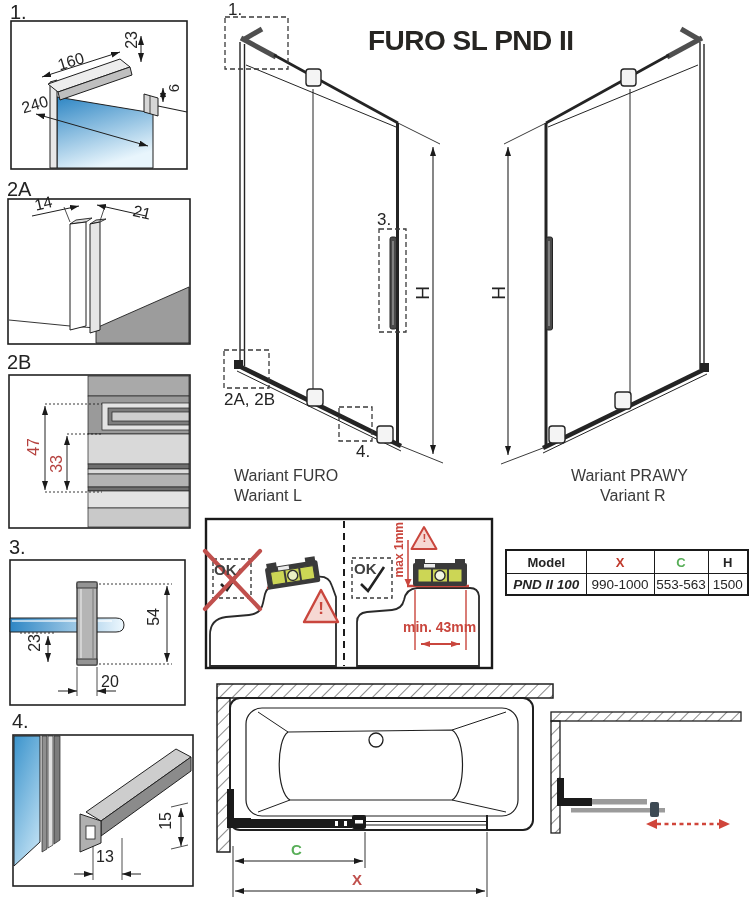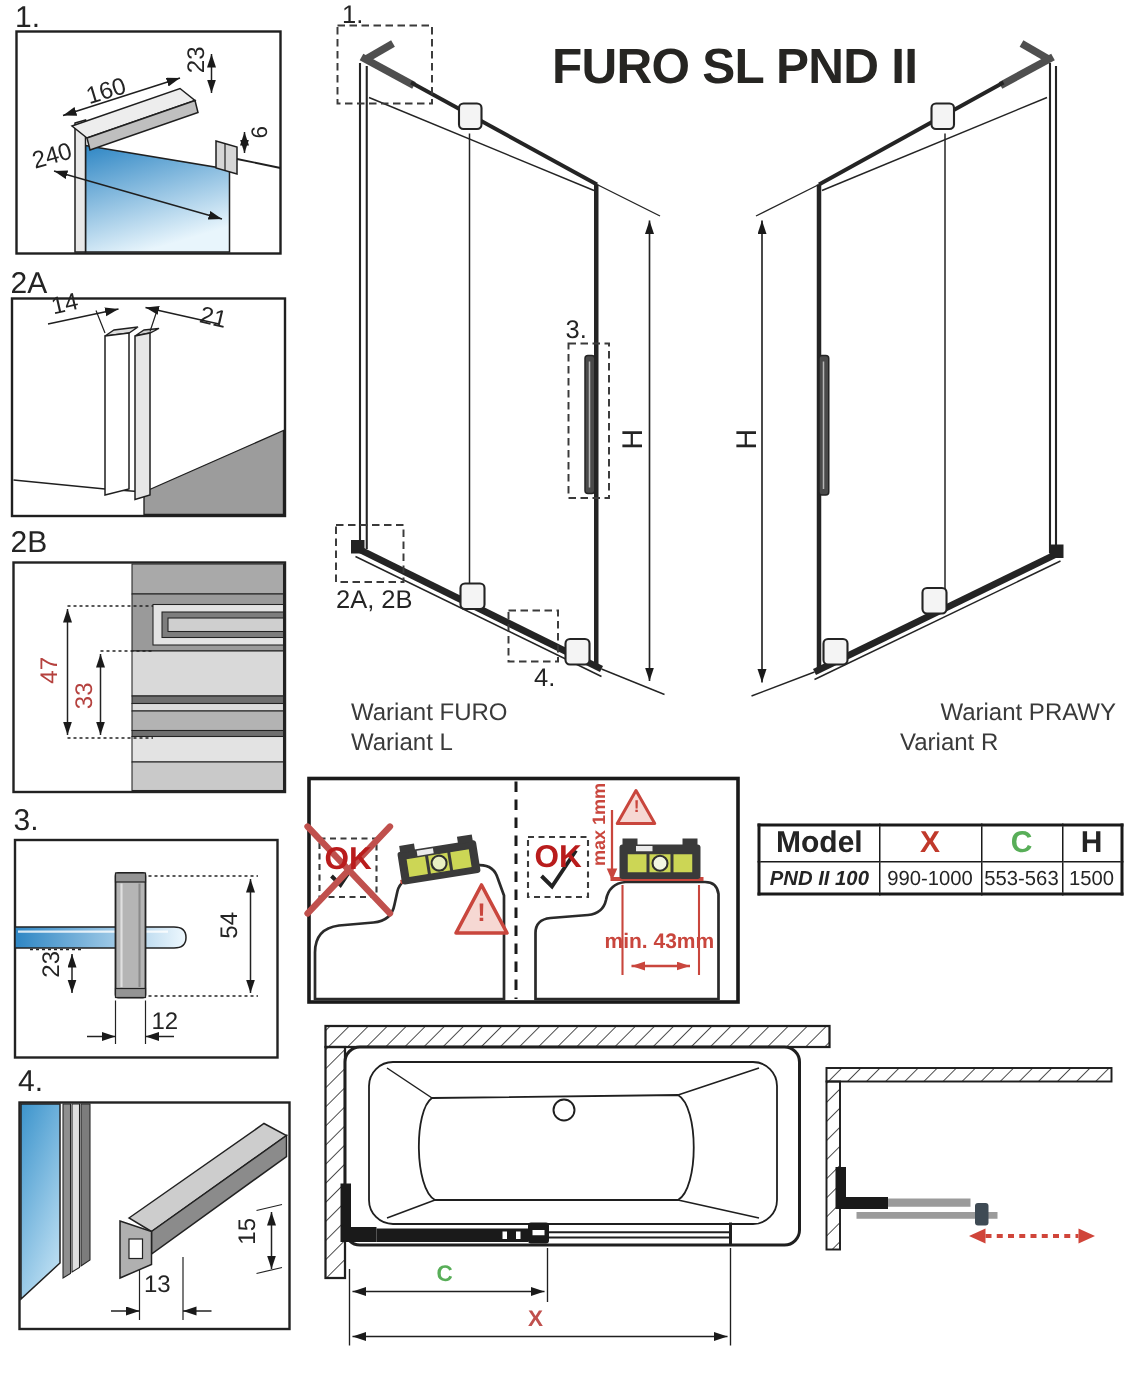--- a/index.html
+++ b/index.html
@@ -7,28 +7,28 @@
           font-family:"Liberation Sans",sans-serif;color:#242424;}
   svg{position:absolute;left:0;top:0;}
   .lbl{position:absolute;white-space:nowrap;font-size:16px;color:#242424;line-height:1;}
   .vt{writing-mode:vertical-rl;transform:rotate(180deg);}
   .red{color:#b5413e;}
   .warnred{color:#c9463d;}
   .green{color:#58ae58;}
   .big{font-size:20px;}
   .marker{font-size:17px;}
   .cap{font-size:16px;color:#3a3a3a;line-height:1.2;}
-  .title{font-size:33px;font-weight:bold;color:#262522;letter-spacing:-0.5px;}
-  .okt{font-weight:bold;font-size:21px;text-align:center;width:36px;color:#b91c1c;}
+  .title{font-size:28px;font-weight:bold;color:#262522;letter-spacing:-0.5px;}
+  .okt{font-weight:bold;font-size:15px;text-align:left;width:36px;color:#404040;}
   .bang{font-weight:bold;text-align:center;}
   table.spec{position:absolute;left:505px;top:549px;width:242px;border-collapse:collapse;
              border:2px solid #1a1a1a;table-layout:fixed;background:#fff;}
   table.spec td,table.spec th{border:1px solid #1a1a1a;text-align:center;padding:0;
              font-size:13.5px;height:20px;overflow:hidden;}
-  table.spec th{height:22px;font-size:20px;}
+  table.spec th{height:22px;font-size:13px;}
   td.model{font-weight:bold;font-style:italic;font-size:13px;}
   th.xh{color:#c0392b;} th.ch{color:#58ae58;}
 </style>
 </head>
 <body>
 
 <div id="canvas">
 
 <svg width="753" height="915" viewBox="0 0 753 915">
   <defs>
@@ -289,38 +289,38 @@
 <div class="lbl" style="left:33px;top:198px;transform:rotate(-13deg);transform-origin:0 0">14</div>
 <div class="lbl" style="left:135px;top:203px;transform:rotate(13deg);transform-origin:0 0">21</div>
 
 <div class="lbl big" style="left:7px;top:352px">2B</div>
 <div class="lbl vt red" style="left:26px;top:438px">47</div>
 <div class="lbl vt red" style="left:49px;top:455px">33</div>
 
 <div class="lbl big" style="left:9px;top:537px">3.</div>
 <div class="lbl vt" style="left:146px;top:608px">54</div>
 <div class="lbl vt" style="left:27px;top:634px">23</div>
-<div class="lbl" style="left:101px;top:674px">12</div>
+<div class="lbl" style="left:101px;top:674px">20</div>
 
 <div class="lbl big" style="left:12px;top:711px">4.</div>
 <div class="lbl vt" style="left:158px;top:812px">15</div>
 <div class="lbl" style="left:96px;top:849px">13</div>
 
 <div class="lbl title" style="left:368px;top:27px">FURO SL PND II</div>
 
 <div class="lbl marker" style="left:228px;top:1px">1.</div>
 <div class="lbl marker" style="left:377px;top:211px">3.</div>
 <div class="lbl marker" style="left:224px;top:391px">2A, 2B</div>
 <div class="lbl marker" style="left:356px;top:443px">4.</div>
 <div class="lbl vt" style="left:413px;top:286px;font-size:19px">H</div>
 <div class="lbl cap" style="left:234px;top:466px">Wariant FURO</div>
 <div class="lbl cap" style="left:234px;top:486px">Wariant L</div>
 
 <div class="lbl vt" style="left:489px;top:286px;font-size:19px">H</div>
-<div class="lbl cap" style="left:624px;top:466px;width:120px;text-align:right">Wariant PRAWY</div>
+<div class="lbl cap" style="left:568px;top:466px;width:120px;text-align:right">Wariant PRAWY</div>
 <div class="lbl cap" style="left:600px;top:486px;width:120px;text-align:left">Variant R</div>
 
 <div class="lbl okt" style="left:214px;top:562px">OK</div>
 <div class="lbl okt" style="left:354px;top:561px">OK</div>
 <div class="lbl vt warnred" style="left:393px;top:522px;font-size:12px;font-weight:bold">max 1mm</div>
 <div class="lbl warnred" style="left:403px;top:620px;font-size:14px;font-weight:bold">min. 43mm</div>
 <div class="lbl bang warnred" style="left:315px;top:600px;width:12px;font-size:17px">!</div>
 <div class="lbl bang warnred" style="left:419px;top:533px;width:11px;font-size:11.5px">!</div>
 
 <div class="lbl green" style="left:291px;top:842px;font-weight:bold;font-size:15px">C</div>

